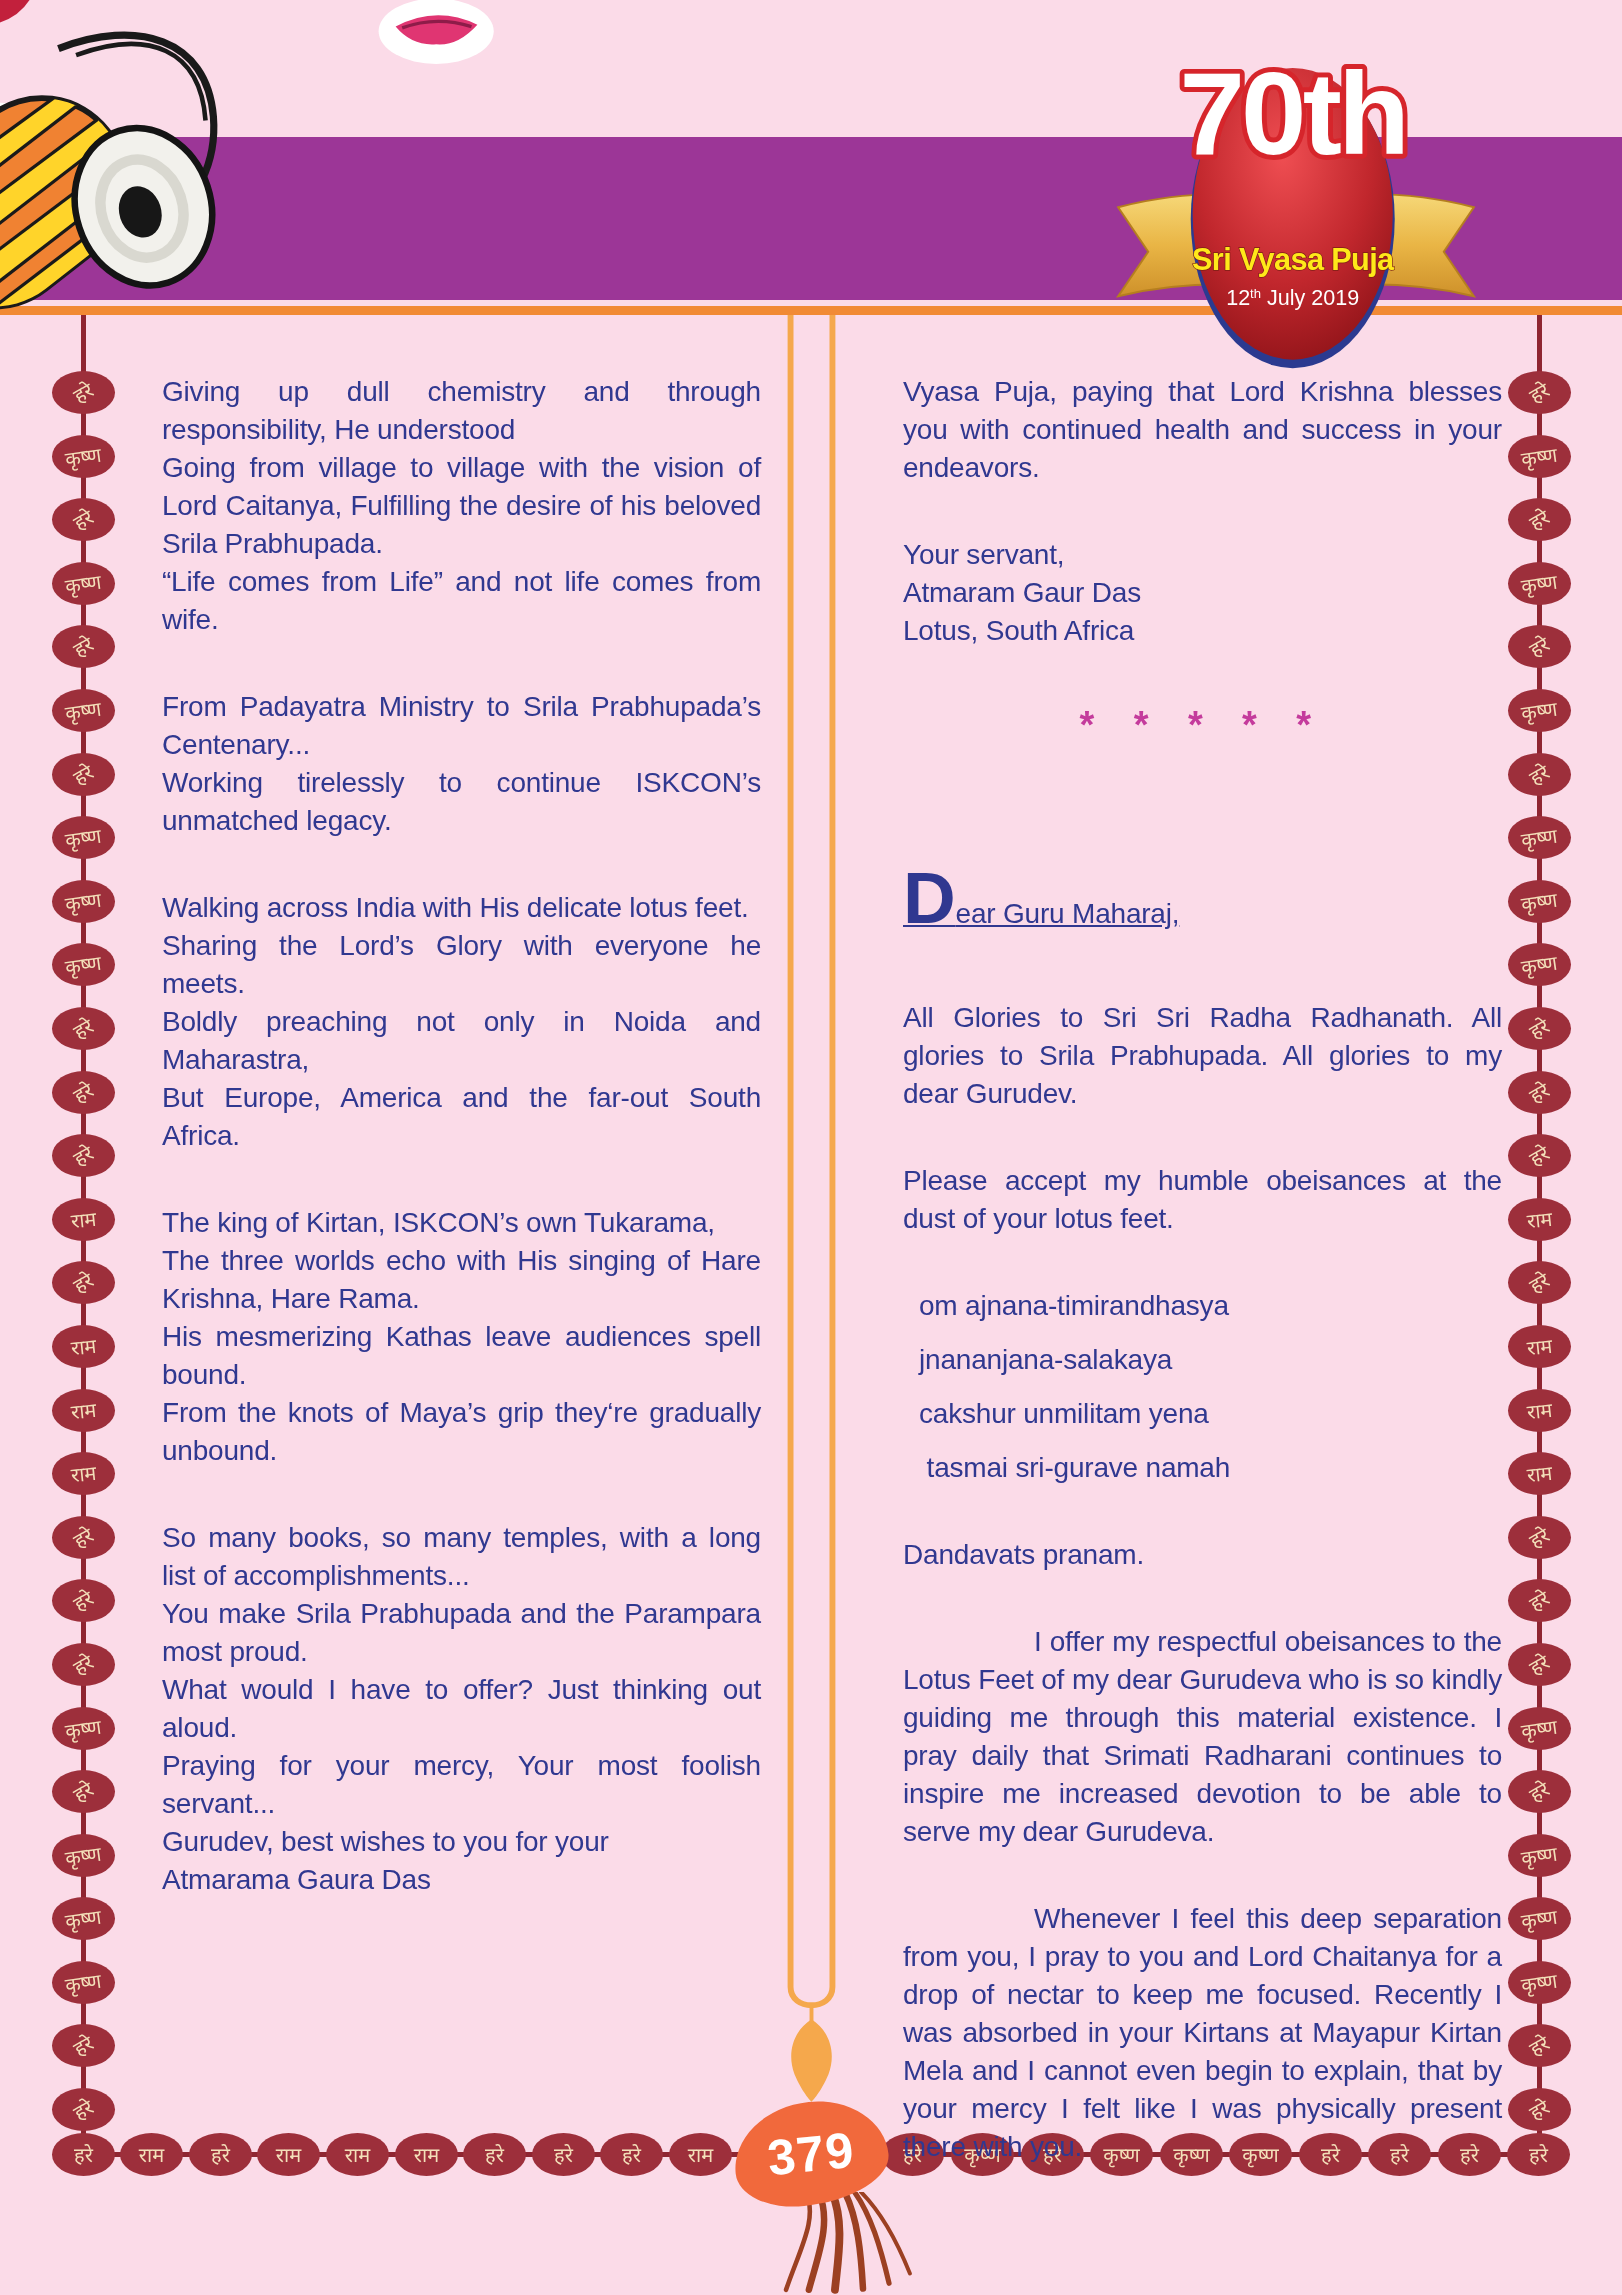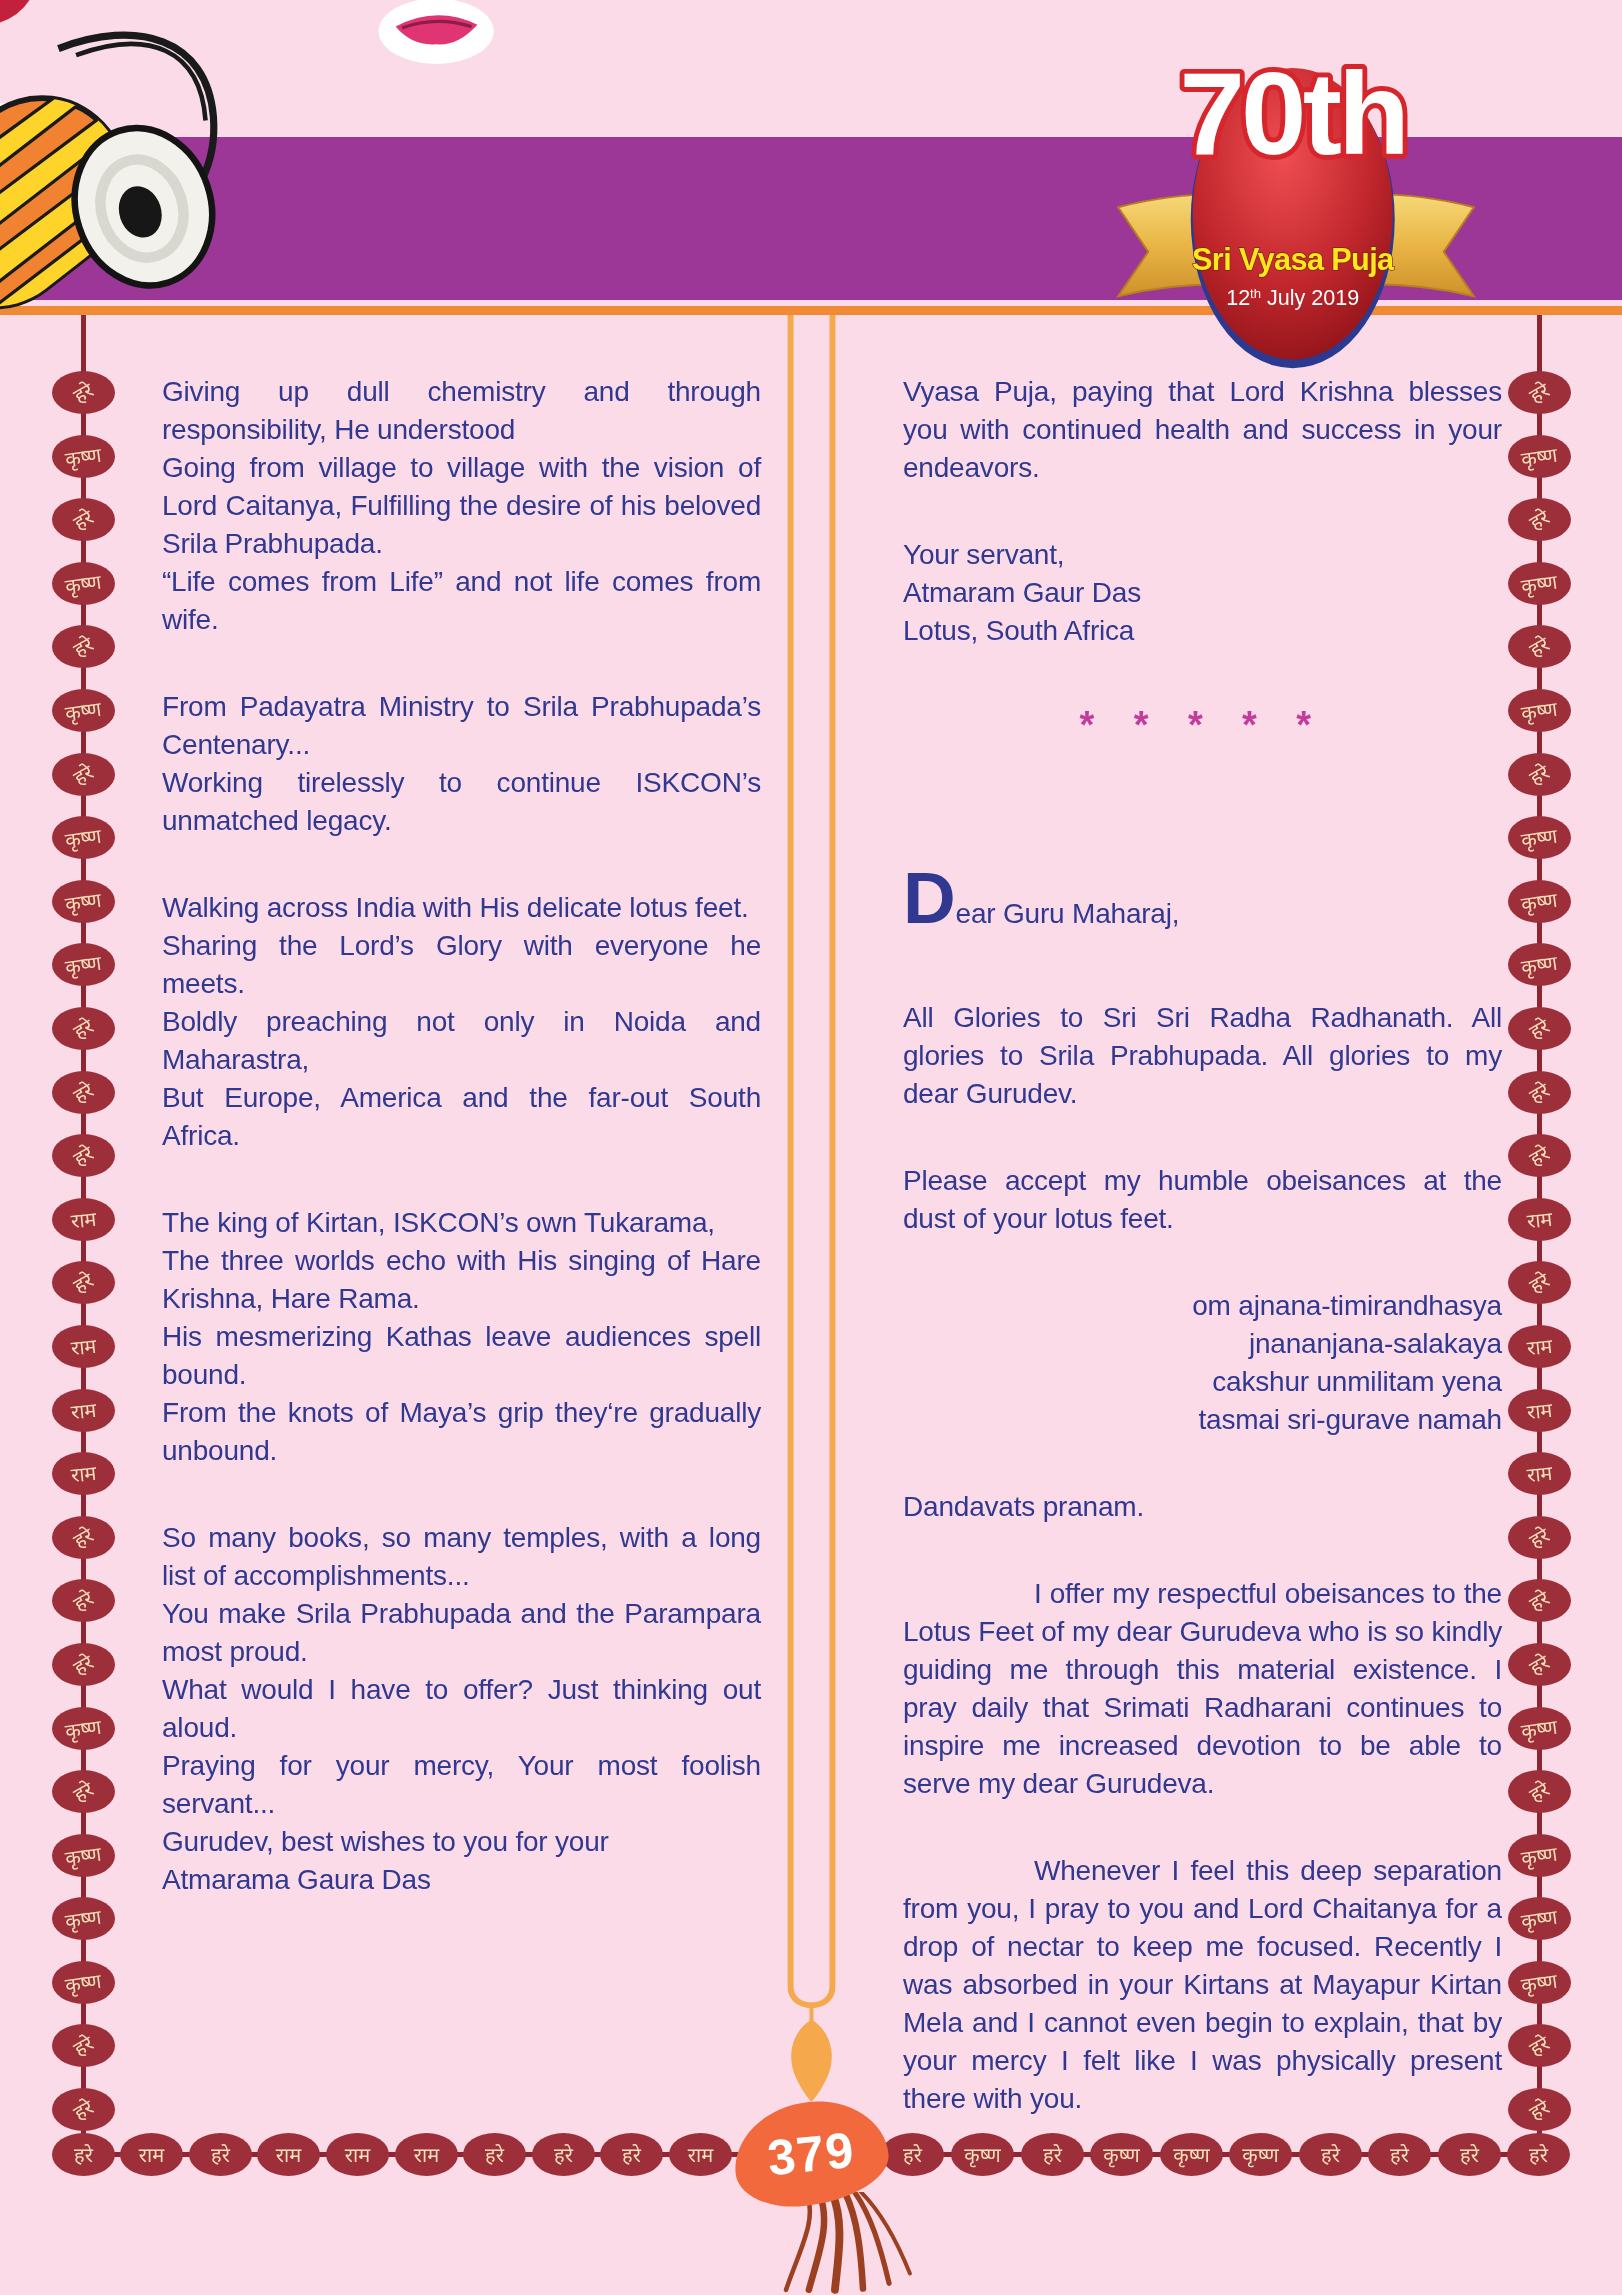--- a/index.html
+++ b/index.html
@@ -30,28 +30,28 @@
   .col{
     position:absolute;top:373px;width:599px;color:#303890;
     font-size:28px;line-height:38px;letter-spacing:-0.2px;text-align:justify;
   }
   .col-left{left:162px;}
   .col-right{left:903px;}
   .para{margin:0;}
   .para.gap{margin-bottom:49px;}
   .para.indent{text-indent:131px;}
   .line{margin:0;text-align:left;}
-  .verse p{margin:0;text-align:right;white-space:pre-wrap;}
+  .verse p{margin:16px;text-align:left;white-space:pre-wrap;}
   .verse.gap{margin-bottom:49px;}
   .stars{
     text-align:center;color:#C43B9C;font-size:38px;font-weight:bold;
     letter-spacing:14.4px;line-height:52px;margin:13px 0 111px 0;
   }
   .dropline{margin:0;line-height:72px;text-align:left;}
-  .dropline.gap{margin-bottom:49px;}
+  .dropline.gap{margin-bottom:49px;text-decoration:underline;}
   .dropcap{font-size:73px;font-weight:bold;}
   
   .page-badge{
     position:absolute;left:734px;top:2102px;width:154px;height:103px;
     background:#F1693C;border-radius:52% 48% 58% 42% / 62% 58% 42% 38%;
     transform:rotate(-6deg);display:flex;align-items:center;justify-content:center;
     color:#ffffff;font-size:50px;font-weight:bold;letter-spacing:1.3px;z-index:5;
   }
   .tassels{position:absolute;left:779px;top:2192px;width:151px;height:103px;z-index:4;}
 </style>

